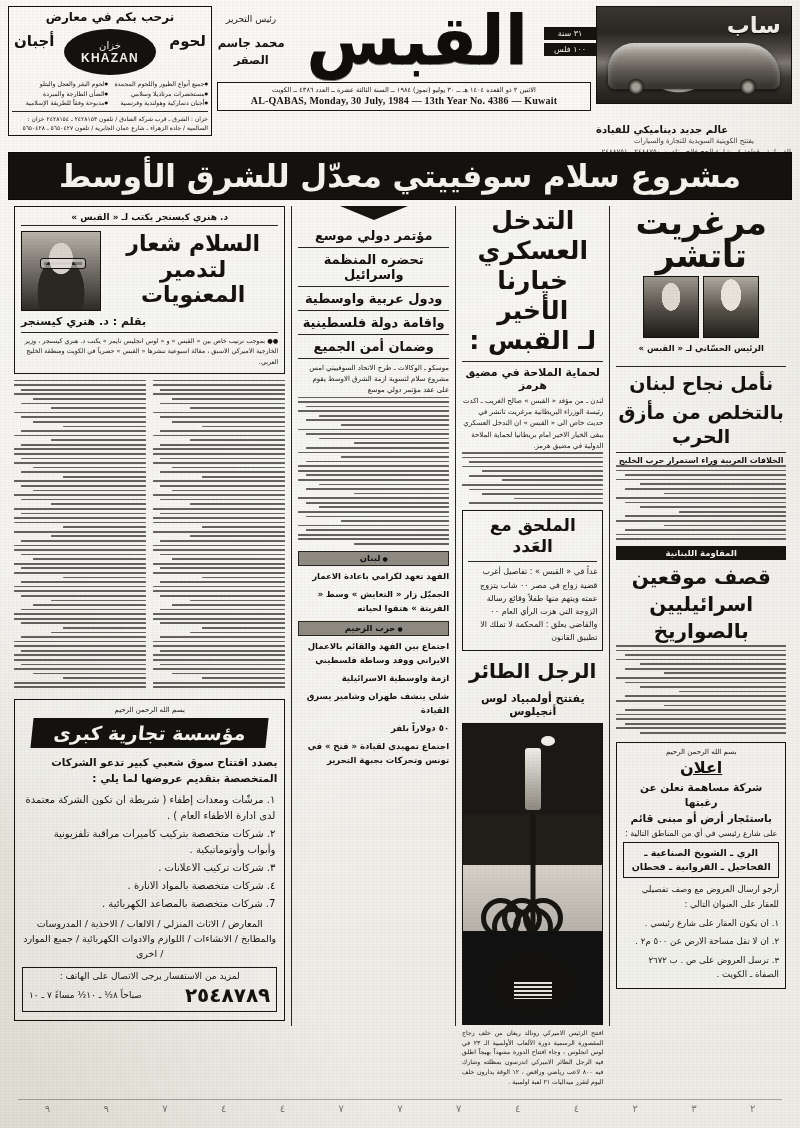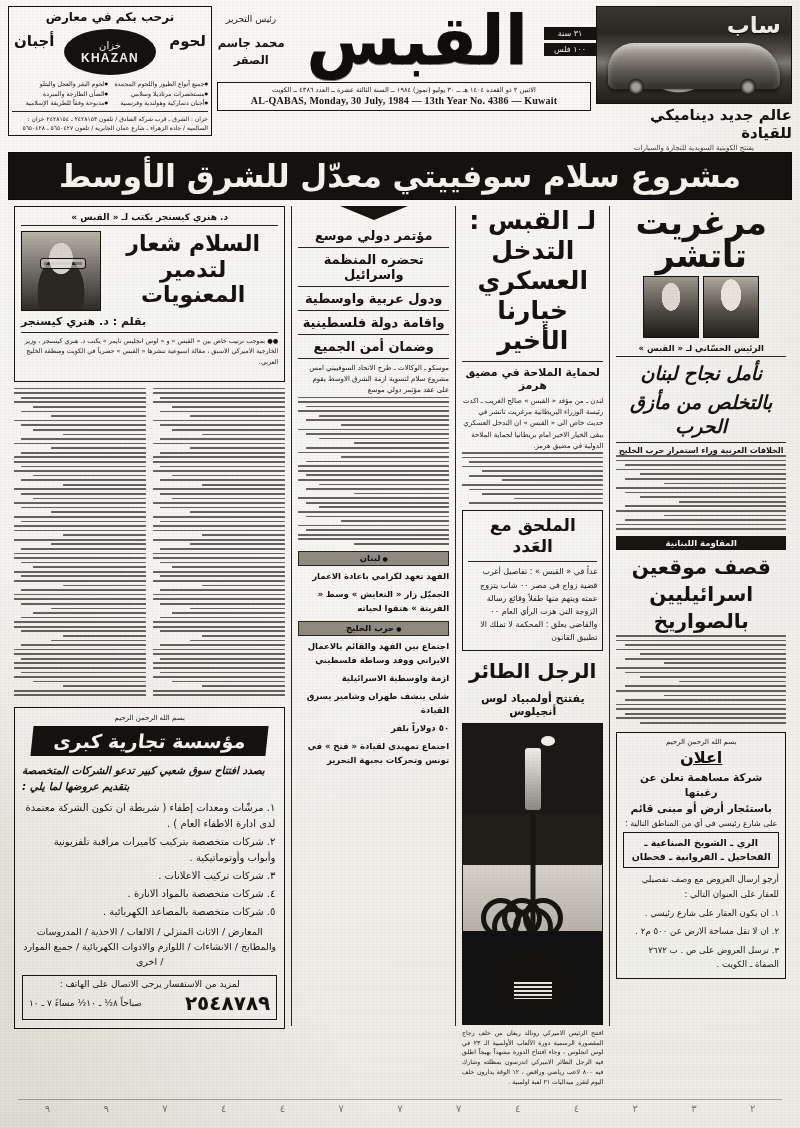--- a/index.html
+++ b/index.html
@@ -57,21 +57,21 @@
     position:absolute;left:11px;right:11px;bottom:14px;height:46px;
     background:linear-gradient(180deg,#c9c5bd 0%,#8d8981 30%,#5d5952 62%,#312d28 100%);
     border-radius:26px 34px 7px 7px;
     box-shadow:inset 0 3px 6px rgba(255,255,255,.30), 0 2px 4px rgba(0,0,0,.6);
   }
   .car:before,.car:after{
     content:"";position:absolute;bottom:-6px;width:16px;height:16px;border-radius:50%;
     background:radial-gradient(circle,#a5a199 30%,#17150f 70%);
   }
   .car:before{left:20px;} .car:after{right:24px;}
-  .saab-tag{font-size:15px;font-weight:bold;text-align:right;margin-top:2px;letter-spacing:.4px;}
+  .saab-tag{font-size:10px;font-weight:bold;text-align:left;margin-top:20px;letter-spacing:.4px;}
   .saab-sub{font-size:7px;text-align:center;margin-top:2px;line-height:1.35;opacity:.85;}
 
   .title-wrap{flex:1;text-align:center;padding-top:4px;position:relative;}
   .logo-row{display:flex;align-items:center;justify-content:center;gap:16px;}
   .logo{
     font-size:68px;font-weight:bold;line-height:.92;color:#100e0b;
     letter-spacing:-2px;text-shadow:0 1px 0 rgba(0,0,0,.5);
     font-family:"DejaVu Sans",sans-serif;
   }
   .chief{font-size:9px;line-height:1.5;text-align:center;}
@@ -117,21 +117,21 @@
   .grid{display:flex;gap:0;margin-top:6px;height:820px;}
   .col{padding:0 6px;}
   .vdiv{width:0;border-right:1.2px solid #2b2721;}
 
   .colA{width:288px;}     
   .colB{width:160px;}     
   .colC{width:150px;}     
   .colD{width:180px;}
 
   
-  .kbox{border:1.4px solid #1a1713;padding:5px 6px 14px;}
+  .kbox{border:1.4px solid #1a1713;padding:5px 6px 6px;}
   .kby{font-size:9px;font-weight:bold;text-align:center;border-bottom:1px solid #2a2620;padding-bottom:3px;}
   .khead{display:flex;gap:7px;align-items:flex-start;margin-top:5px;}
   .kphoto{
     width:78px;height:78px;flex:none;border:1px solid #15120e;
     background:
       radial-gradient(ellipse at 50% 34%, #d8d4cc 0 21%, rgba(0,0,0,0) 22%),
       radial-gradient(ellipse at 50% 78%, #2b2823 0 42%, rgba(0,0,0,0) 43%),
       linear-gradient(180deg,#b9b5ad,#6f6b64 52%,#2e2b26);
     position:relative;
   }
@@ -147,21 +147,21 @@
   .twocol{display:flex;gap:7px;margin-top:6px;}
   .twocol > div{flex:1;}
 
   
   .bigad{border:1.8px solid #16130f;margin-top:8px;padding:6px 7px 8px;background:rgba(255,255,255,.18);}
   .bsm{font-size:7px;text-align:center;}
   .bbanner{
     background:#14120f;color:#f6f3ec;text-align:center;font-size:19px;font-weight:bold;
     padding:4px 6px;margin:4px 10px 6px;transform:skewX(-6deg);
   }
-  .bintro{font-size:10.5px;text-align:left;line-height:1.55;font-weight:bold;font-style:italic;}
+  .bintro{font-size:10.5px;text-align:right;line-height:1.55;font-weight:bold;}
   .blist{font-size:10px;line-height:1.6;margin:5px 2px 0;text-align:right;}
   .blist div{margin-bottom:2px;}
   .bsub{font-size:9.5px;line-height:1.6;margin-top:4px;text-align:center;}
   .phonebox{border:1.4px solid #1a1713;margin-top:6px;padding:3px 6px 4px;}
   .phoneline{font-size:9px;text-align:center;}
   .phonerow{display:flex;align-items:center;justify-content:space-between;margin-top:2px;}
   .phonenum{font-size:20px;font-weight:bold;letter-spacing:1px;}
   .phonehrs{font-size:9px;line-height:1.4;text-align:right;}
 
   
@@ -174,22 +174,22 @@
   .mtop{font-size:25px;font-weight:bold;line-height:1.2;text-align:center;letter-spacing:-.6px;}
   .msub{font-size:11px;font-weight:bold;text-align:center;margin-top:5px;border-top:1px solid #2a2620;padding-top:4px;}
   .dek{font-size:7px;line-height:1.6;margin-top:4px;}
 
   .mulhaq{border:1.4px solid #1a1713;padding:4px 5px 5px;margin-top:6px;}
   .mulhaq .t{font-size:17px;font-weight:bold;text-align:center;line-height:1.25;}
   .mulhaq .b{font-size:8px;line-height:1.65;margin-top:4px;border-top:1px solid #2a2620;padding-top:3px;}
 
   
   .thatcher{font-size:33px;font-weight:bold;text-align:center;letter-spacing:-1.3px;line-height:1;}
-  .tkicker{font-size:8.5px;font-weight:bold;text-align:center;margin-top:5px;border-bottom:1px solid #2a2620;padding-bottom:3px;}
-  .thead2{font-size:19px;font-weight:bold;text-align:center;line-height:1.3;margin-top:4px;letter-spacing:-.4px;font-style:italic;}
+  .tkicker{font-size:8.5px;font-weight:bold;text-align:center;margin-top:5px;border-bottom:1px solid #2a2620;padding-bottom:13px;}
+  .thead2{font-size:19px;font-weight:bold;text-align:center;line-height:1.3;margin-top:4px;letter-spacing:-.4px;}
   .tdek{font-size:8px;font-weight:bold;text-align:center;margin-top:3px;border-top:1px solid #2a2620;padding-top:3px;}
   .portraits{display:flex;gap:4px;justify-content:center;margin-top:4px;}
   .por{width:54px;height:60px;border:1px solid #15120e;
     background:radial-gradient(ellipse at 50% 33%,#ded9d1 0 24%,rgba(0,0,0,0) 25%),
       linear-gradient(180deg,#9c988f,#4a463f 60%,#1d1b17);}
   .por.w{background:radial-gradient(ellipse at 50% 30%,#e9e5dd 0 26%,rgba(0,0,0,0) 27%),
       linear-gradient(180deg,#b0aba2,#565249 55%,#22201b);}
 
   .labelbar{background:#17140f;color:#f4f1ea;font-size:8.5px;font-weight:bold;
     text-align:center;padding:2px 0;margin:6px 0 4px;}
@@ -369,22 +369,22 @@
         <div class="a2-cond ar">أرجو ارسال العروض مع وصف تفصيلي للعقار على العنوان التالي :</div>
         <div class="a2-cond ar">١. ان يكون العقار على شارع رئيسي .</div>
         <div class="a2-cond ar">٢. ان لا تقل مساحة الارض عن ٥٠٠ م٢ .</div>
         <div class="a2-cond ar">٣. ترسل العروض على ص . ب ٢٦٧٢ الصفاة ـ الكويت .</div>
       </div>
     </div>
 
     <div class="vdiv"></div>
 
     <div class="col colC">
+      <div class="mtop ar">التدخل العسكري خيارنا الأخير</div>
       <div class="mtop ar">لـ القبس :</div>
-      <div class="mtop ar">التدخل العسكري خيارنا الأخير</div>
       <div class="msub ar">لحماية الملاحة في مضيق هرمز</div>
       <div class="dek ar">لندن ـ من مؤفد « القبس » صالح الغريب ـ اكدت رئيسة الوزراء البريطانية مرغريت تاتشر في حديث خاص الى « القبس » ان التدخل العسكري يبقى الخيار الاخير امام بريطانيا لحماية الملاحة الدولية في مضيق هرمز.</div>
       <div class="body-lines">
         <i></i>
             <i></i>
             <i></i>
             <i></i>
             <i></i>
             <i></i>
             <i></i>
@@ -468,21 +468,21 @@
             <i></i>
             <i></i>
             <i></i>
             <i></i>
       </div>
 
       <div class="stag ar">لبنان</div>
       <div class="sitem ar">الفهد تعهد لكرامي باعادة الاعمار</div>
       <div class="sitem ar">الجميّل زار « التعايش » وسط « الفريتة » هتفوا لحياته</div>
 
-      <div class="stag ar">حرب الخليج</div>
+      <div class="stag ar">حرب الرحيم</div>
       <div class="sitem ar">اجتماع بين الفهد والقائم بالاعمال الايراني ووفد وساطة فلسطيني</div>
       <div class="sitem ar">ازمة واوسطية الاسرائيلية</div>
       <div class="sitem ar">شلي ينشف طهران وشامير يسرق القيادة</div>
       <div class="sitem ar">٥٠ دولاراً بلفر</div>
       <div class="sitem ar">اجتماع تمهيدي لقيادة « فتح » في تونس وتحركات بجبهة التحرير</div>
     </div>
 
     <div class="vdiv"></div>
 
     <div class="col colA">
@@ -641,21 +641,21 @@
 
       <div class="bigad">
         <div class="bsm ar">بسم الله الرحمن الرحيم</div>
         <div class="bbanner ar">مؤسسة تجارية كبرى</div>
         <div class="bintro ar">بصدد افتتاح سوق شعبي كبير تدعو الشركات المتخصصة بتقديم عروضها لما يلي :</div>
         <div class="blist ar">
           <div>١. مرشّات ومعدات إطفاء ( شريطة ان تكون الشركة معتمدة لدى ادارة الاطفاء العام ) .</div>
           <div>٢. شركات متخصصة بتركيب كاميرات مراقبة تلفزيونية وأبواب وأوتوماتيكية .</div>
           <div>٣. شركات تركيب الاعلانات .</div>
           <div>٤. شركات متخصصة بالمواد الانارة .</div>
-          <div>٥. شركات متخصصة بالمصاعد الكهربائية .</div>
+          <div>7. شركات متخصصة بالمصاعد الكهربائية .</div>
         </div>
         <div class="bsub ar">المعارض / الاثاث المنزلي / الالعاب / الاحذية / المدروسات والمطابخ / الانشاءات / اللوازم والادوات الكهربائية / جميع الموارد / اخرى</div>
         <div class="phonebox">
           <div class="phoneline ar">لمزيد من الاستفسار يرجى الاتصال على الهاتف :</div>
           <div class="phonerow">
             <div class="phonenum ar">٢٥٤٨٧٨٩</div>
             <div class="phonehrs ar">صباحاً ٨½ ـ ١٠½
 مساءً ٧ ـ ١٠</div>
           </div>
         </div>

